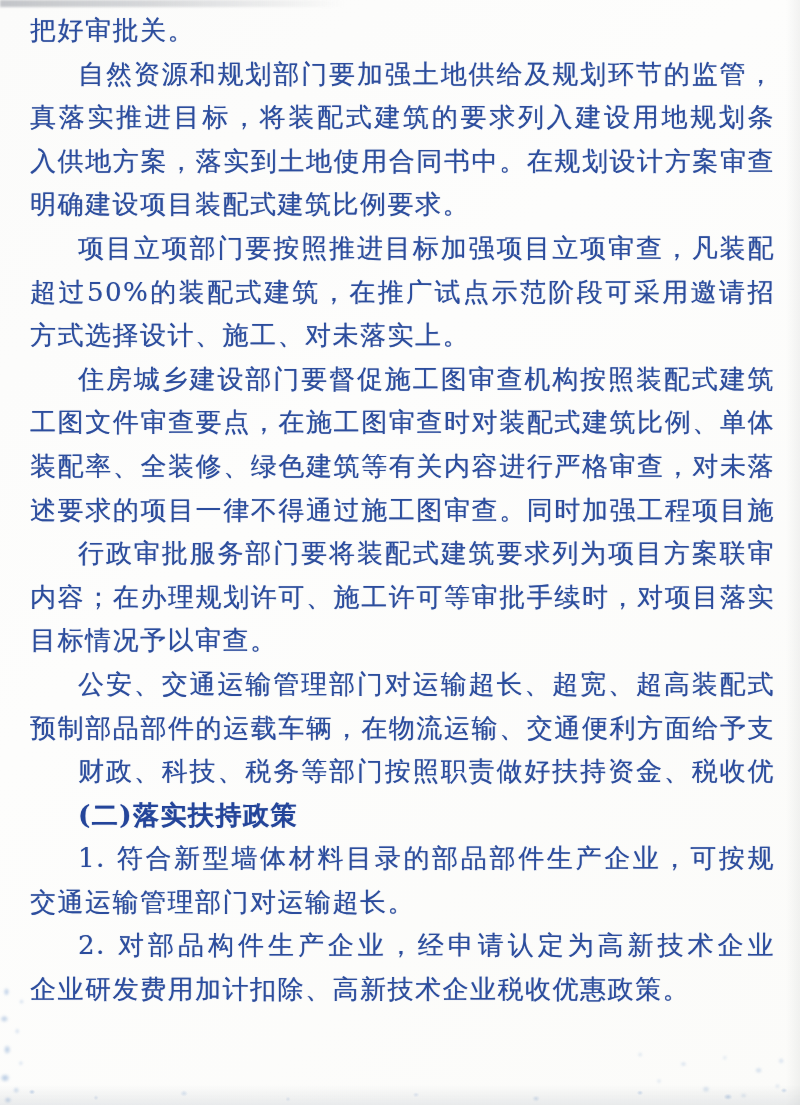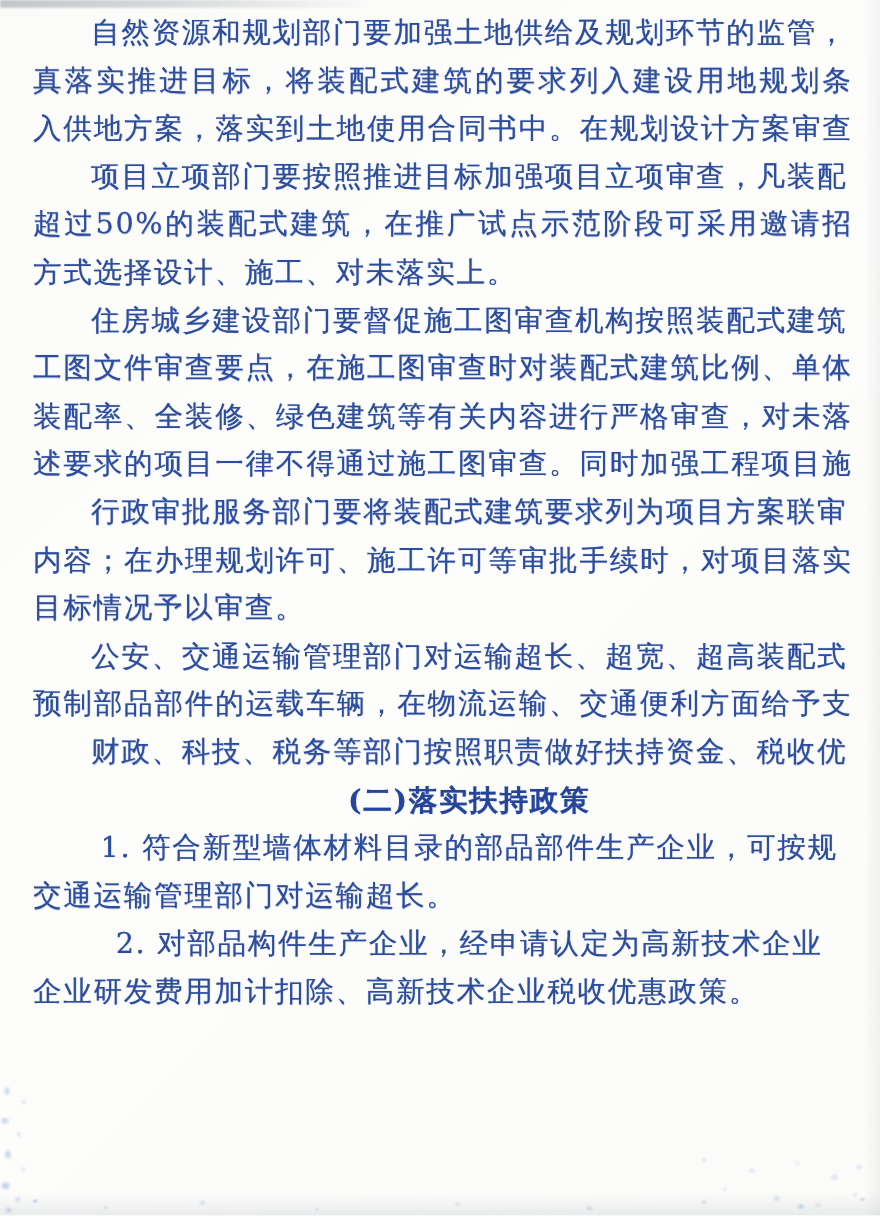--- a/index.html
+++ b/index.html
@@ -49,21 +49,21 @@
     white-space: nowrap;
     text-shadow: 0 0 1px rgba(44, 77, 157, 0.45), 0.4px 0.4px 0 rgba(44,77,157,0.25);
   }
   .line.fill {
     white-space: normal;
     text-align: justify;
     text-align-last: justify;
     text-justify: inter-character;
     overflow: hidden;
   }
-  .line.ind { padding-left: 48px; text-align: center; }
+  .line.ind { padding-left: 48px; }
   .line.bold { font-weight: 700; color: #24459a; }
   
   .noise-bottom-left {
     position: absolute;
     left: 0; top: 982px;
     width: 36px; height: 123px;
     background-image:
       radial-gradient(5px 7px at 18% 8%,  rgba(108,150,205,0.50), transparent 65%),
       radial-gradient(4px 4px at 60% 16%, rgba(130,165,212,0.40), transparent 65%),
       radial-gradient(7px 6px at 12% 30%, rgba(96,140,198,0.45),  transparent 65%),
@@ -111,23 +111,25 @@
     filter: blur(0.8px);
   }
 </style>
 </head>
 <body>
 
 <div class="page">
   <div class="top-smudge"></div>
   <div class="edge-shade-right"></div>
   <div class="text-block">
+      <div class="line">把好审批关。</div>
       <div class="line ind fill">自然资源和规划部门要加强土地供给及规划环节的监管，认</div>
       <div class="line fill">真落实推进目标，将装配式建筑的要求列入建设用地规划条件，纳</div>
       <div class="line fill">入供地方案，落实到土地使用合同书中。在规划设计方案审查中，</div>
+      <div class="line">明确建设项目装配式建筑比例要求。</div>
       <div class="line ind fill">项目立项部门要按照推进目标加强项目立项审查，凡装配率</div>
       <div class="line fill">超过50%的装配式建筑，在推广试点示范阶段可采用邀请招标的</div>
       <div class="line">方式选择设计、施工、对未落实上。</div>
       <div class="line ind fill">住房城乡建设部门要督促施工图审查机构按照装配式建筑施</div>
       <div class="line fill">工图文件审查要点，在施工图审查时对装配式建筑比例、单体工程</div>
       <div class="line fill">装配率、全装修、绿色建筑等有关内容进行严格审查，对未落实上</div>
       <div class="line fill">述要求的项目一律不得通过施工图审查。同时加强工程项目施工</div>
       <div class="line ind fill">行政审批服务部门要将装配式建筑要求列为项目方案联审的</div>
       <div class="line fill">内容；在办理规划许可、施工许可等审批手续时，对项目落实推进</div>
       <div class="line">目标情况予以审查。</div>

